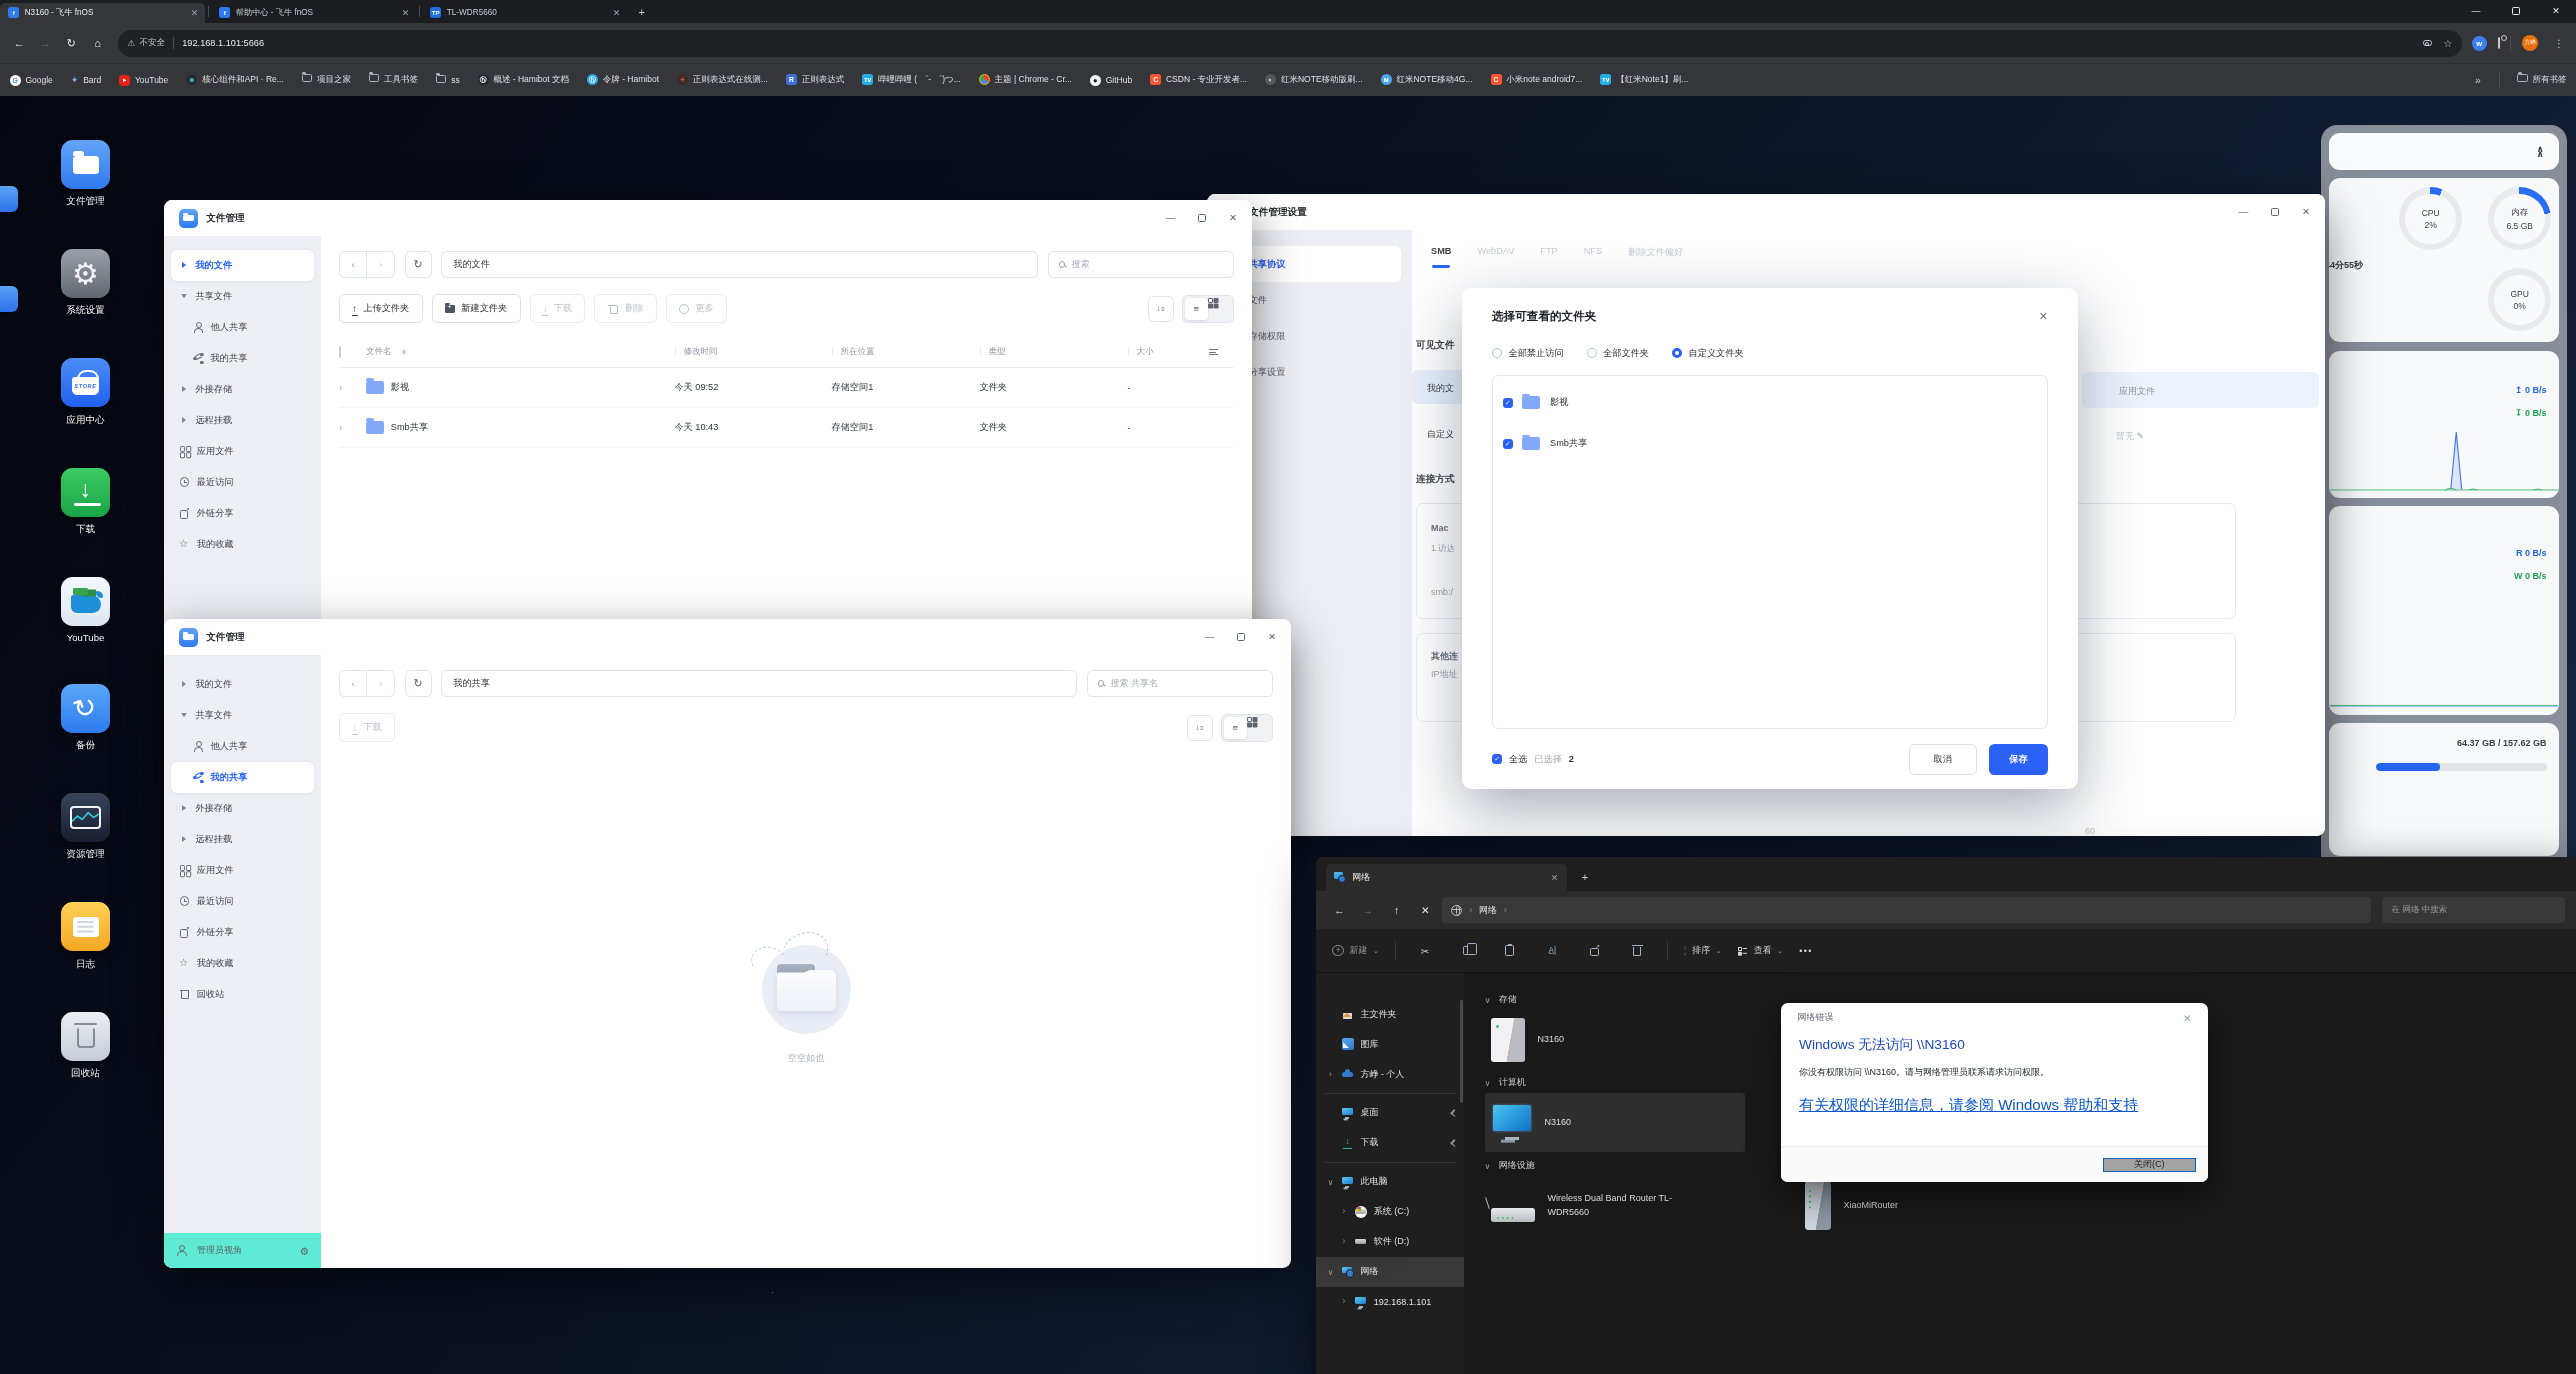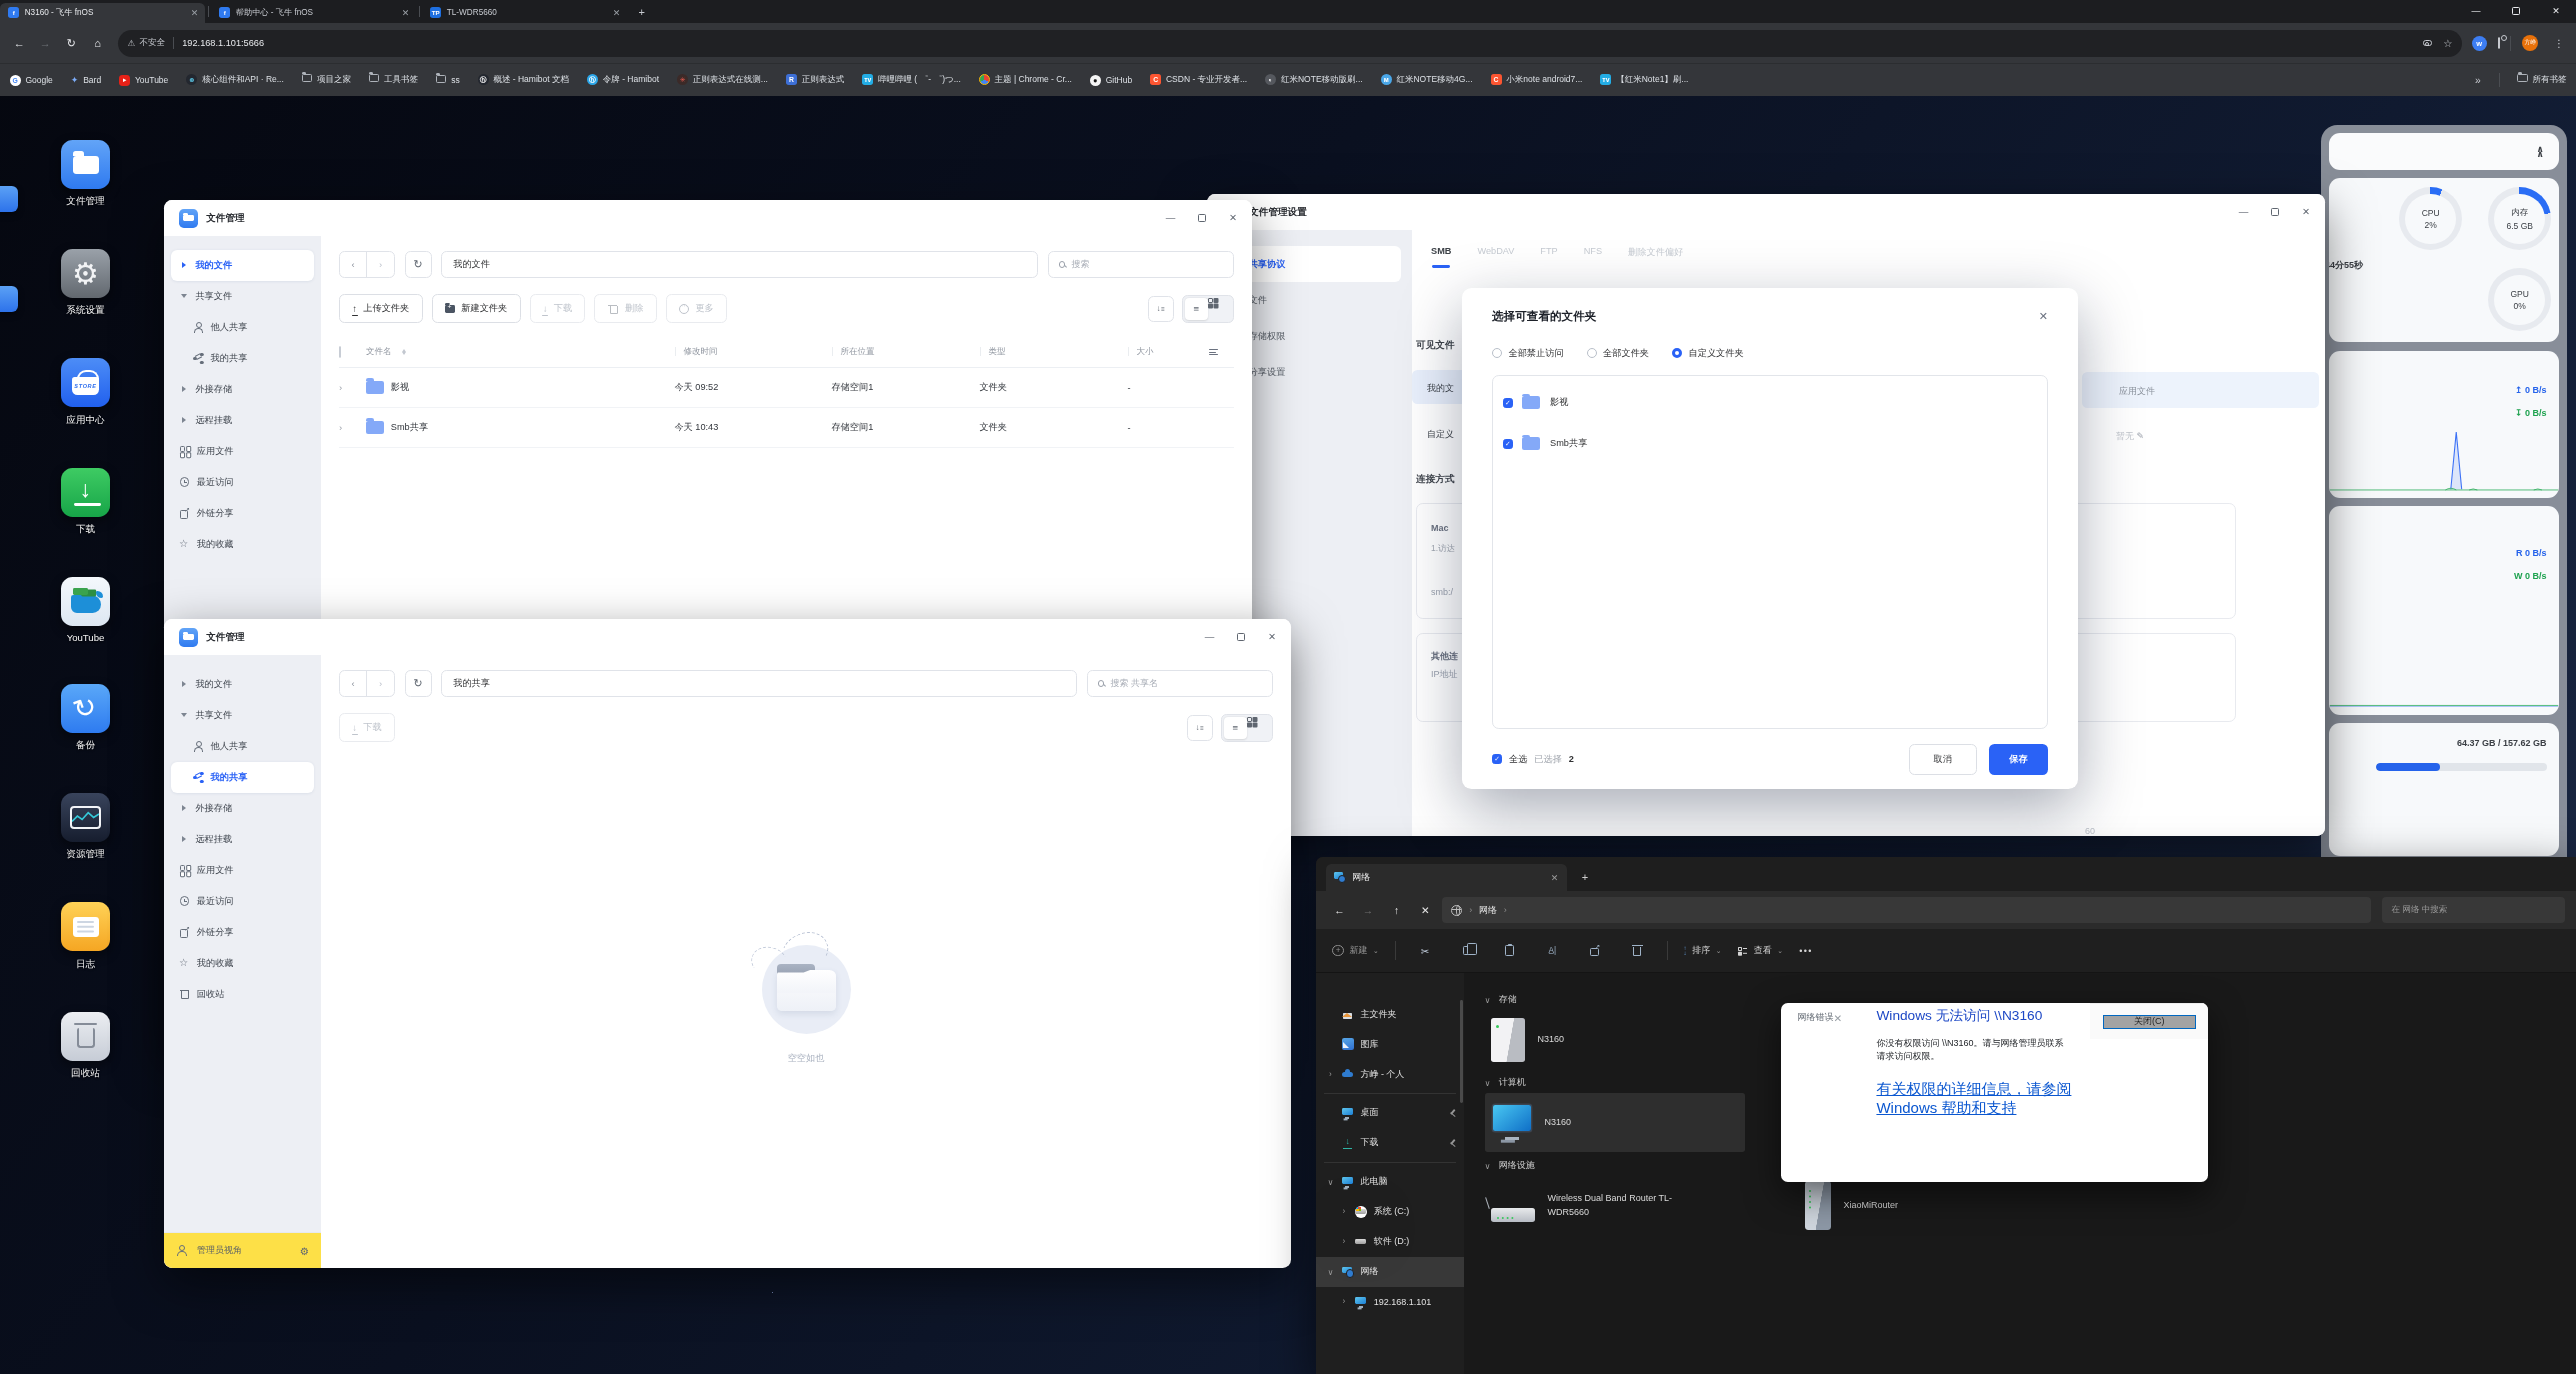--- a/index.html
+++ b/index.html
@@ -149,21 +149,21 @@
 .c-time{width:157px;flex:none}.c-loc{width:148px;flex:none}.c-type{width:148px;flex:none}.c-size{width:82px;flex:none}.c-gear{width:24.6px;flex:none;color:#6b7280}
 .colsep{color:#e3e6eb;margin:0 6.8px 0 0}
 .sorticks{display:inline-flex;flex-direction:column;gap:0.7px;margin-left:4.1px;vertical-align:middle}
 .sorticks i{width:0;height:0;border:2.4px solid transparent}
 .sorticks i.u{border-bottom:3.1px solid #c3c8d0}.sorticks i.d{border-top:3.1px solid #c3c8d0}
 .bigfold{width:18px;height:13px;background:#84a9f8;border-radius:2.1px;position:relative;flex:none}
 .bigfold::before{content:"";position:absolute;top:-2.7px;left:0;width:7.5px;height:2.7px;background:#84a9f8;border-radius:2.1px 2.1px 0 0}
 .expander{color:#9aa0aa;font-size:9.6px;width:11px;flex:none}
 .colgear{display:flex;flex-direction:column;gap:1.4px;align-items:flex-start}
 .colgear i{height:1.1px;background:#6b7280;border-radius:0.7px;display:block}
-.sfoot{position:absolute;left:0;right:0;bottom:0;height:36px;border-top:0.7px solid #e6e9ee;display:flex;align-items:center;gap:9.6px;padding:0 12.3px;color:#5a6067;font-size:9px;background:#fde047}
+.sfoot{position:absolute;left:0;right:0;bottom:0;height:36px;border-top:0.7px solid #e6e9ee;display:flex;align-items:center;gap:9.6px;padding:0 12.3px;color:#5a6067;font-size:9px;background:#5eead4}
 .mfoot{height:36px;border-top:0.7px solid #eceff3;display:flex;align-items:center;color:#a8adb6;font-size:8.5px;flex:none;margin:0 -18px;padding:0 27px}
 .emptywrap{flex:1;display:flex;flex-direction:column;align-items:center;justify-content:center;gap:18px}
 .illus{width:89px;height:89px;border-radius:50%;background:#e9edf6;position:relative}
 .illus .fol{position:absolute;left:15px;top:26px;width:59px;height:40px;background:linear-gradient(180deg,#fdfdfe,#eef1f7);border-radius:4.8px;box-shadow:0 2.7px 6.8px rgba(60,80,120,.12)}
 .illus .fol::before{content:"";position:absolute;top:-6.8px;left:0;width:38px;height:18px;background:linear-gradient(180deg,#aab3c3,#8d97a9);border-radius:4.1px 4.1px 0 0}
 .illus .fol::after{content:"";position:absolute;top:-1.4px;left:0;width:59px;height:23px;background:linear-gradient(180deg,#fff,#f2f4f9);border-radius:4.8px 6.8px 0 0;clip-path:polygon(0 12%,46% 12%,58% 0,100% 0,100% 100%,0 100%)}
 .dash1{position:absolute;width:48px;height:38px;border:1.1px dashed #b9c2d4;border-radius:50%;border-bottom-color:transparent;border-left-color:transparent;left:19px;top:-12.3px;transform:rotate(-24deg)}
 .dash2{position:absolute;width:37px;height:30px;border:1.1px dashed #c4ccdb;border-radius:50%;border-right-color:transparent;border-bottom-color:transparent;left:-11px;top:1.4px;transform:rotate(16deg)}
 .emptytxt{color:#a9b1bf;font-size:9.2px}
 
@@ -277,21 +277,21 @@
 .monic{width:41px;height:36px;position:relative;flex:none}
 .monic::before{content:"";position:absolute;left:1.4px;top:0;width:38px;height:26px;background:linear-gradient(140deg,#49c8f2,#0f6fc7);border-radius:2.1px;box-shadow:0 0 0 1.4px #3c4450}
 .monic::after{content:"";position:absolute;left:13.7px;bottom:1.4px;width:13.7px;height:2.7px;background:#aab4c0;box-shadow:-4.1px 2.7px 0 0px #8c97a5,18px 2.7px 0 -13.7px #8c97a5}
 .routic{width:44px;height:13.7px;background:linear-gradient(#e8eaec,#b7bcc4);border-radius:2.7px;position:relative;flex:none;margin-top:18px}
 .routic::before{content:"";position:absolute;left:-4.1px;top:-11px;width:1.4px;height:12.3px;background:#aeb4bc;transform:rotate(-18deg)}
 .routic::after{content:"";position:absolute;left:5.5px;bottom:2.7px;width:2.1px;height:2.1px;background:#35c759;border-radius:50%;box-shadow:4.8px 0 #35c759,9.6px 0 #35c759,14.4px 0 #35c759}
 .routv{width:26px;height:49px;background:linear-gradient(100deg,#cfd6de 55%,#8d98a6 56%);border-radius:3.4px;position:relative;flex:none}
 .routv::before{content:"";position:absolute;left:4.1px;top:8.2px;width:2.1px;height:2.1px;background:#35c759;border-radius:50%;box-shadow:0 5.5px #35c759,0 11px #35c759,0 16.4px #35c759}
 .edev .nm{line-height:1.5}
 
-.errdlg{position:absolute;background:#fff;border-radius:6.8px;box-shadow:0 12.3px 34px rgba(0,0,0,.55);overflow:hidden;display:flex;flex-direction:row}
+.errdlg{position:absolute;background:#fff;border-radius:6.8px;box-shadow:0 12.3px 34px rgba(0,0,0,.55);overflow:hidden;display:flex;flex-direction:column}
 .errhead{height:29px;display:flex;align-items:center;padding:0 16.4px;color:#636a73;font-size:9px}
 .errhead .x{margin-left:auto;color:#9aa0a6;font-size:10.3px}
 .errbody{padding:4.1px 18px 0;flex:1}
 .errtitle{color:#1c47c5;font-size:13.7px;font-weight:500}
 .errtext{margin-top:12.3px;font-size:9px;color:#24272b}
 .errlink{margin-top:16.4px;font-size:15px;color:#0b57d0;text-decoration:underline}
 .errfoot{height:36px;background:#fafafa;border-top:0.7px solid #ececec;display:flex;align-items:center;justify-content:flex-end;padding:0 12.3px}
 .btn-close{width:93px;height:14px;background:#a3a3a3;border:0.7px solid #0067c0;border-radius:0;display:flex;align-items:center;justify-content:center;font-size:9px;color:#1f1f1f}
 </style>
 </head>

